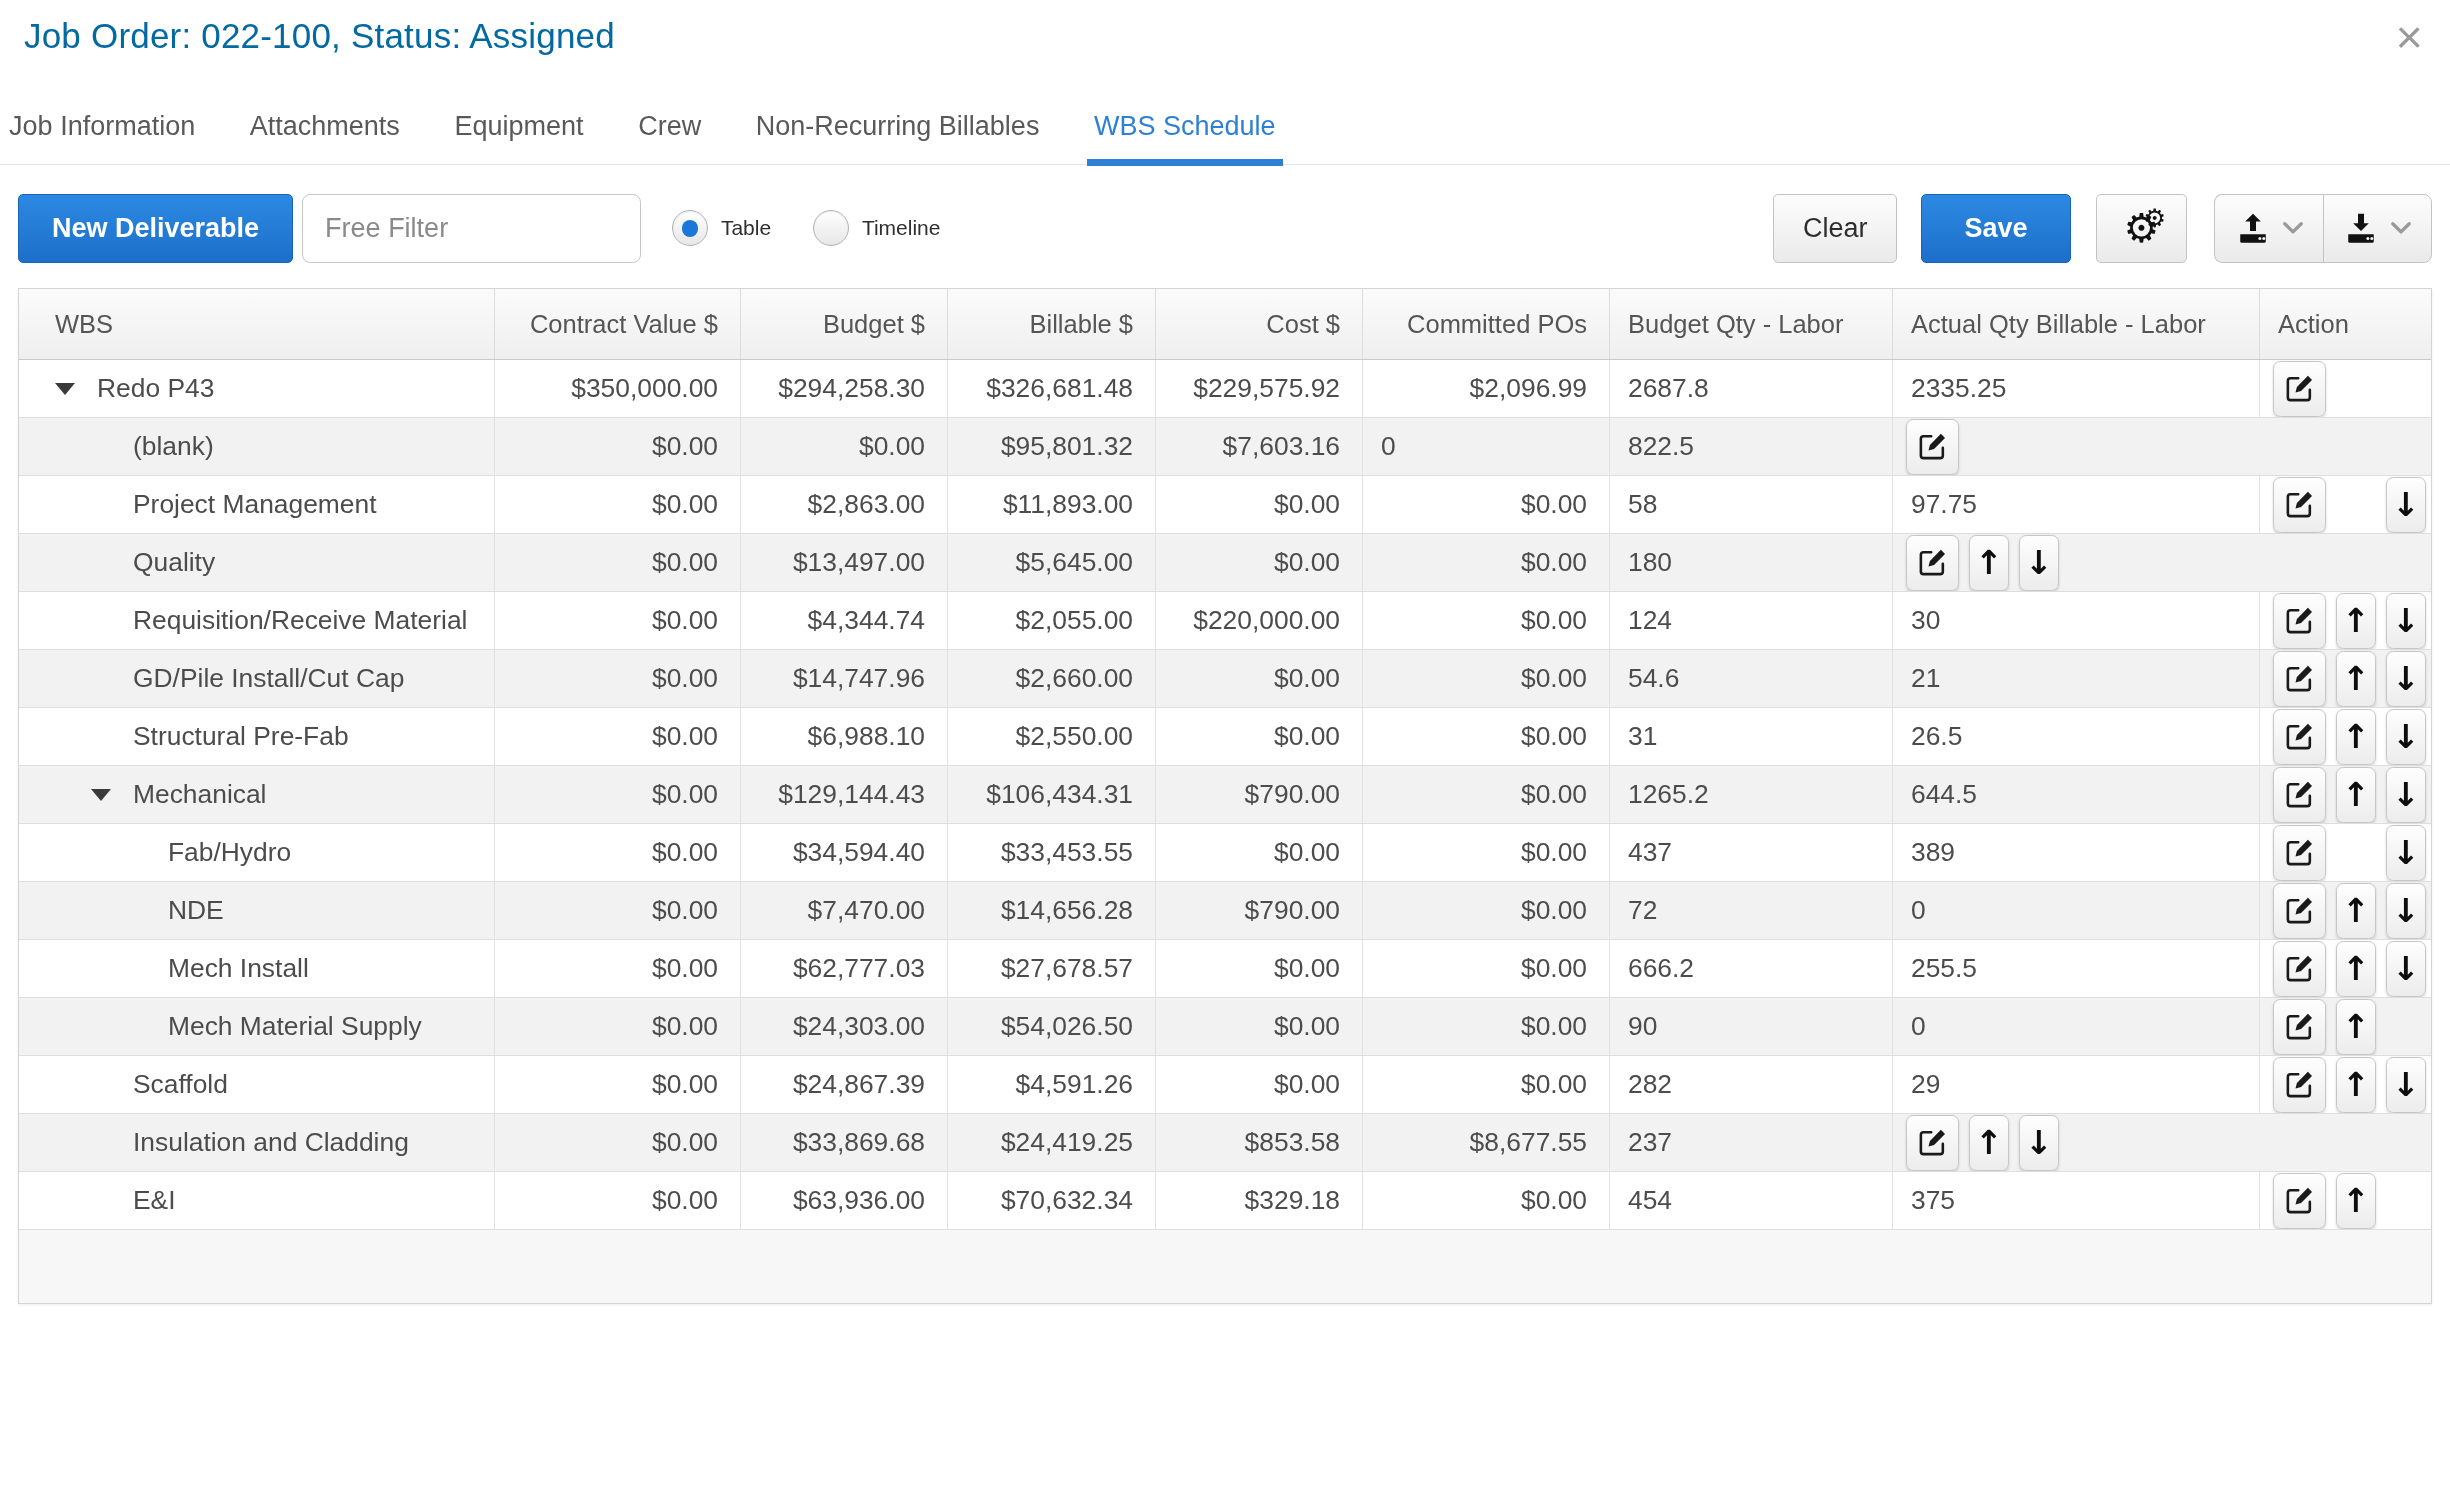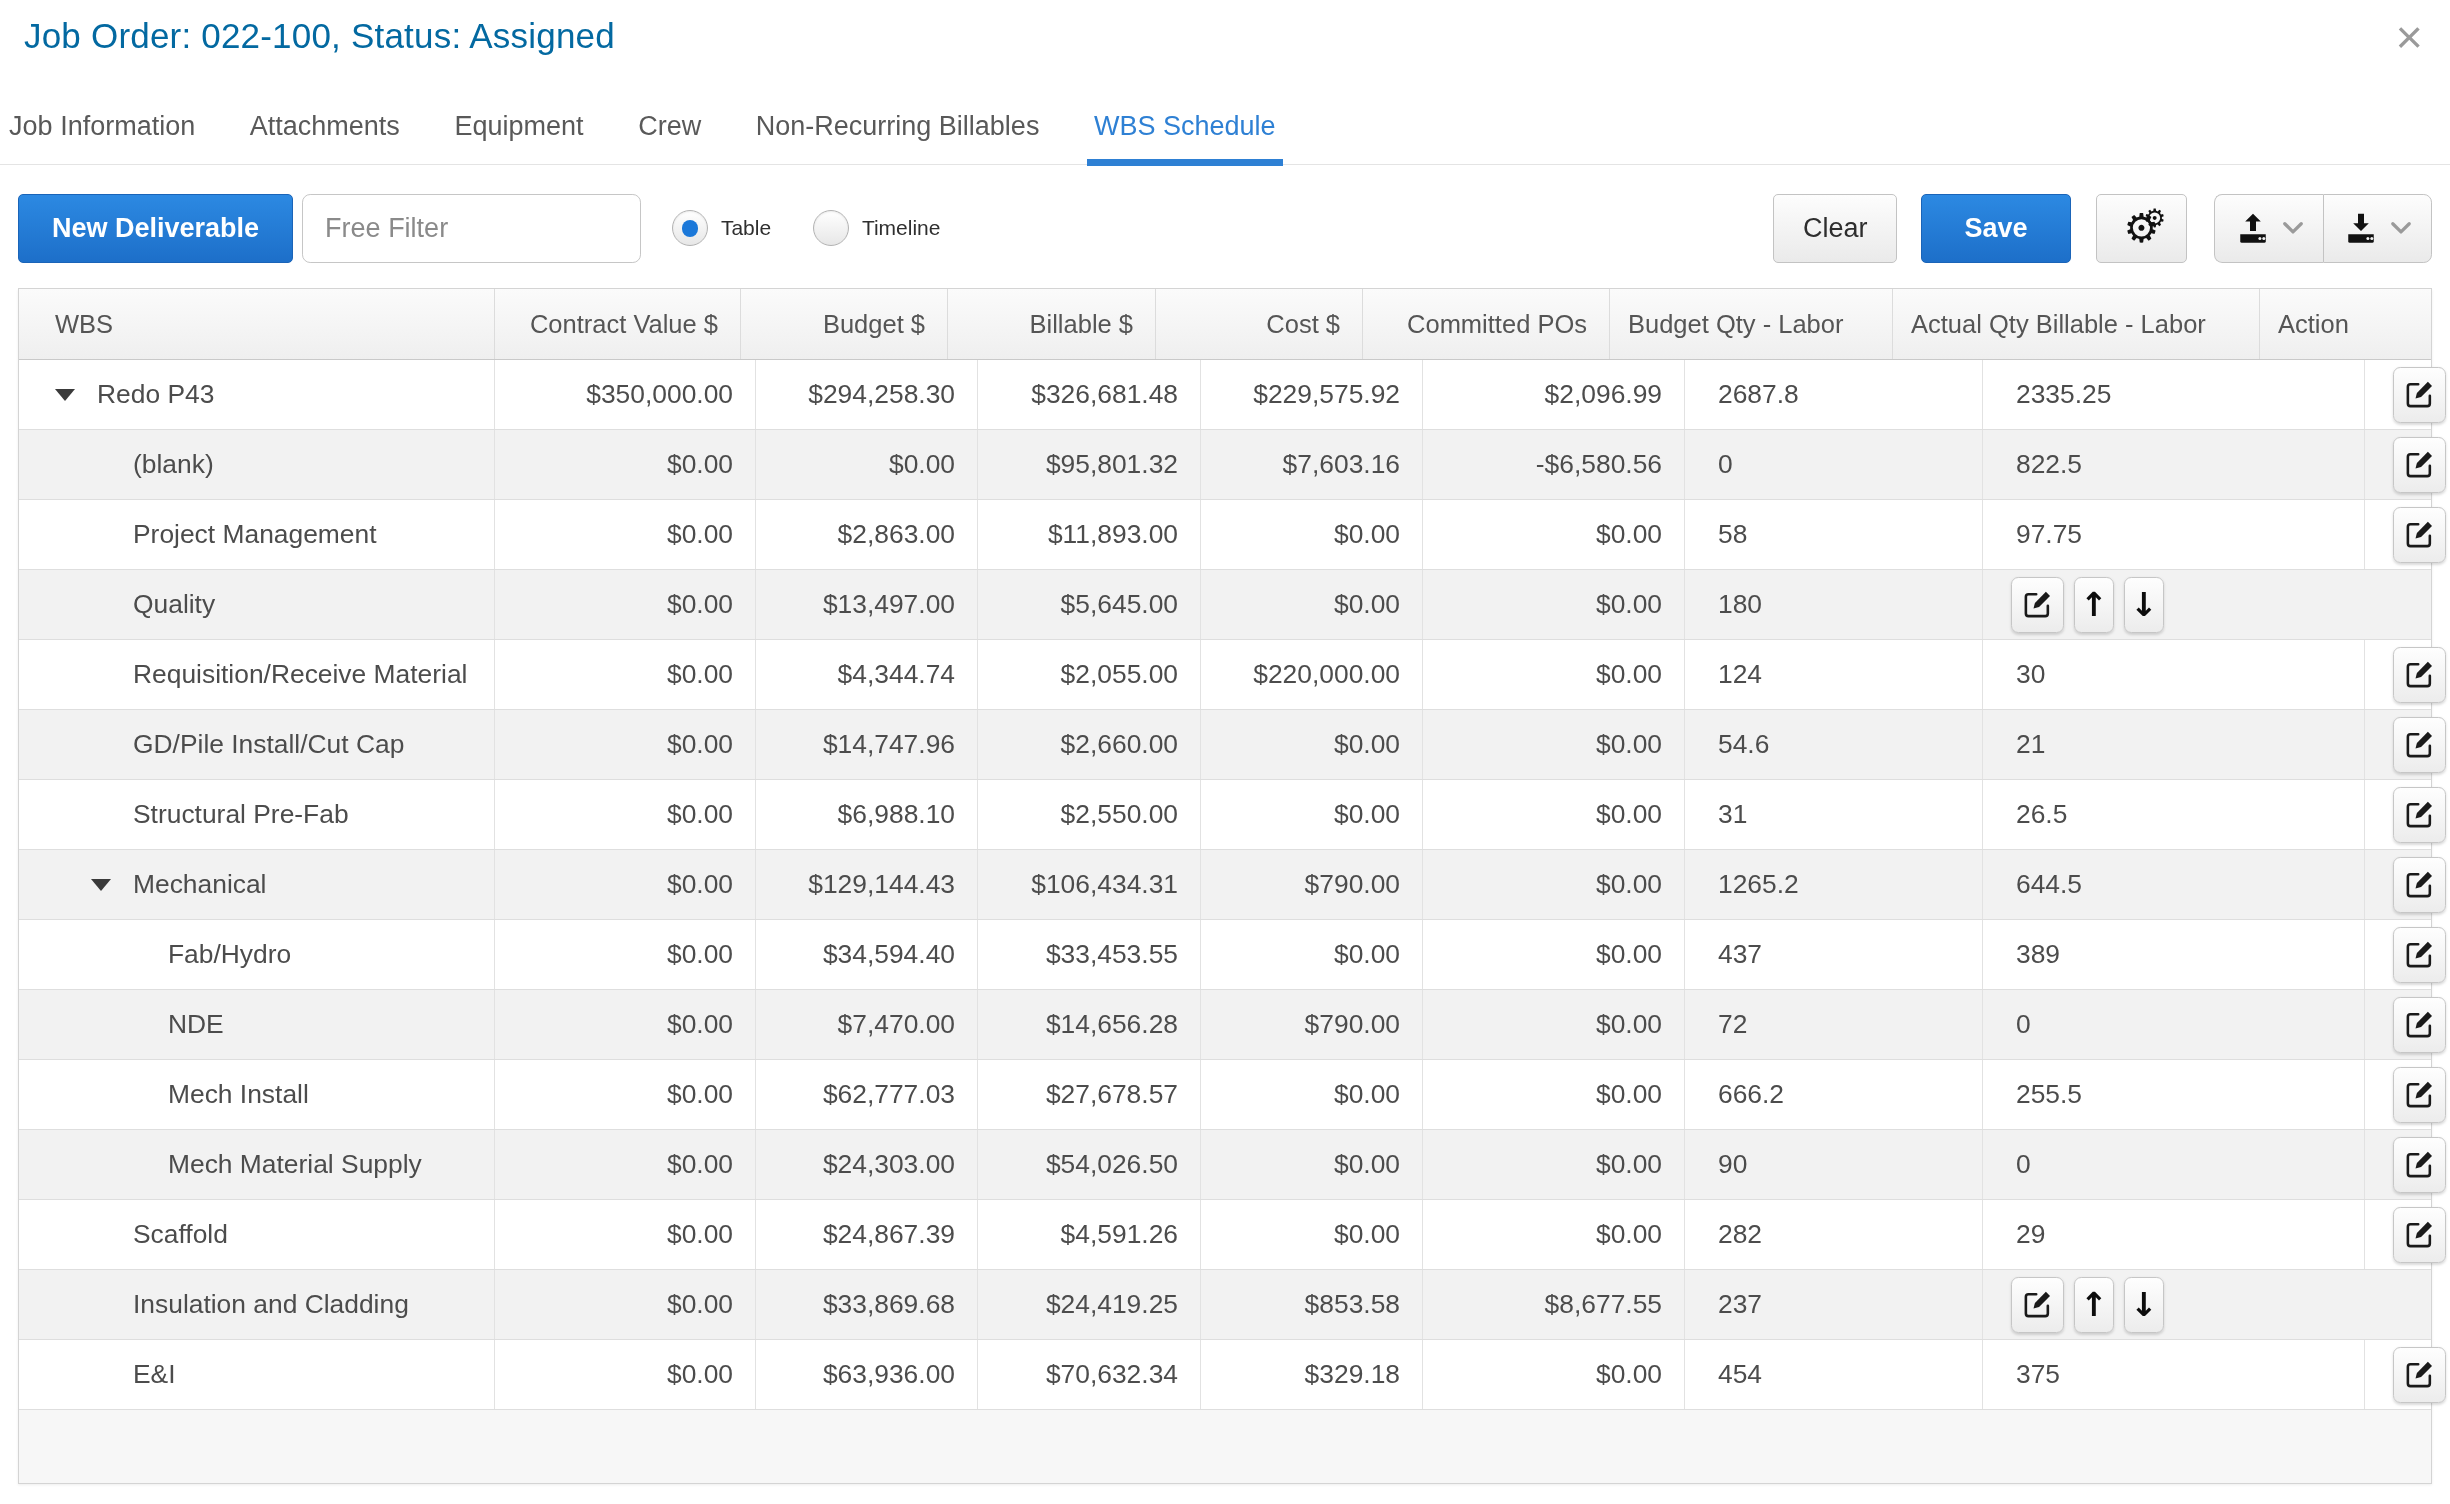--- a/index.html
+++ b/index.html
@@ -60,21 +60,21 @@
     grid-template-columns: 476px 246px 207px 208px 207px 247px 283px 367px 169px; }
   .thead { background: linear-gradient(#fbfbfb,#efefef); border-bottom: 0.9px solid #c9c9c9;
     height: 71px; }
   .th { display: flex; align-items: center; font-size: 25.5px; color: #555;
     border-right: 0.9px solid #dcdcdc; white-space: nowrap; }
   .th:last-child { border-right: none; }
   .th.money { justify-content: flex-end; padding-right: 22px; }
   .th.qty, .th.action { padding-left: 18px; }
   .th.wbs { padding-left: 36px; }
 
-  .t-row { height: 70px; border-bottom: 0.9px solid #dedede; background: #fff; gap: 15px; }
+  .t-row { height: 58px; border-bottom: 0.9px solid #dedede; background: #fff; }
   .t-row.striped { background: #f2f2f2; }
   .td { display: flex; align-items: center; font-size: 26.4px; color: #4c4c4c;
     border-right: 0.9px solid #e2e2e2; overflow: hidden; white-space: nowrap; }
   .td:last-child { border-right: none; }
   .td.money { justify-content: flex-end; padding-right: 22px; }
   .td.qty { padding-left: 18px; }
   .caret-box { width: 42px; display: flex; align-items: center; flex: 0 0 42px; }
   .caret { width: 0; height: 0; border-left: 10px solid transparent;
     border-right: 10px solid transparent; border-top: 12.8px solid #3a3a3a; cursor: pointer; }
   .td.action { padding-left: 12.8px; gap: 10px; }
@@ -201,21 +201,20 @@
         </div>
         <div class="grid-row t-row striped">
           <div class="td wbs-cell" style="padding-left: 72px;">
             <span class="caret-box"></span>
             <span>(blank)</span>
           </div>
           <div class="td money">$0.00</div>
           <div class="td money">$0.00</div>
           <div class="td money">$95,801.32</div>
           <div class="td money">$7,603.16</div>
-          <div class="td money">-$6,580.56</div>
           <div class="td qty">0</div>
           <div class="td qty">822.5</div>
           <div class="td action">
             <button class="icon-btn edit-btn">
               <svg width="31" height="31" viewBox="0 0 24 24" fill="none" stroke="#1a1a1a" stroke-width="2" stroke-linecap="round" stroke-linejoin="round">
                 <path d="M20 13v6a2 2 0 0 1-2 2H5a2 2 0 0 1-2-2V6a2 2 0 0 1 2-2h6"></path>
                 <path d="M18.5 2.2l3.2 3.2L13.2 14l-4.3 1.1 1.1-4.3z" fill="#1a1a1a" stroke="none"></path>
               </svg>
             </button>
             <button class="icon-btn arrow-btn slot-hidden">

